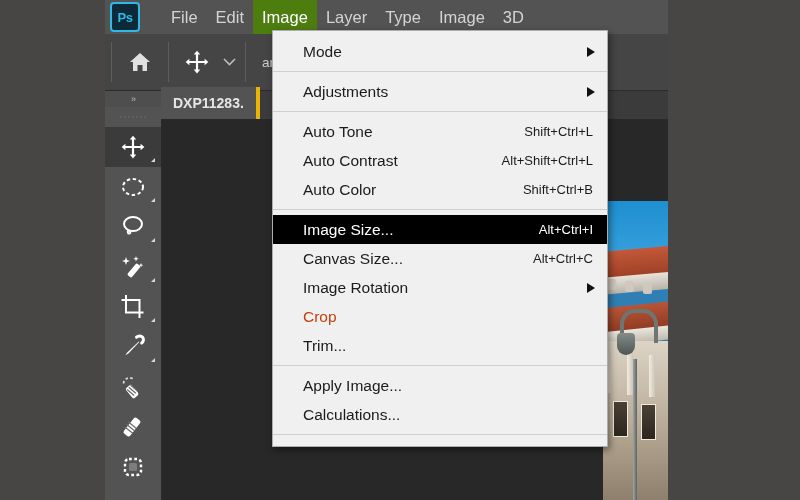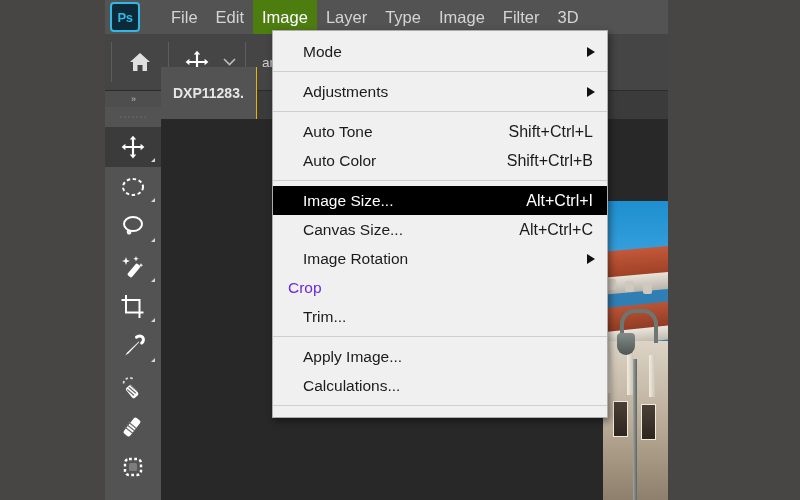--- a/index.html
+++ b/index.html
@@ -86,27 +86,27 @@
   }
 
   
   #tabbar {
     position: absolute; left: 56px; top: 91px;
     width: 507px; height: 28px;
     background: #3b3b3b;
     display: flex; align-items: flex-end;
   }
   .doc-tab {
-    height: 28px; padding: 12px 12px;
+    height: 28px; padding: 2px 12px;
     display: flex; align-items: center;
     background: #535353;
     color: #e6e6e6;
     font-size: 14px; font-weight: bold;
     white-space: nowrap;
-    border-right: 1px solid #eab308;
+    border-right: 4px solid #eab308;
   }
 
   
   #toolbar {
     position: absolute; left: 0; top: 91px;
     width: 56px; height: 409px;
     background: #535353;
     border-right: 1px solid #3d3d3d;
   }
   .collapse-bar {
@@ -223,25 +223,25 @@
   .mrow {
     position: relative;
     height: 29px;
     display: flex; align-items: center;
     padding: 0 10px 0 30px;
     color: #1b1b1b;
     font-size: 15.5px;
     white-space: nowrap;
   }
   .mrow.selected { background: #000000; color: #ffffff; }
-  .mrow.disabled { color: #6d28d9; padding-left: 15px; }
+  .mrow.disabled { color: #c2410c; }
   .mrow .accel {
     margin-left: auto;
     padding-right: 4px;
-    font-size: 16px;
+    font-size: 13px;
   }
   .mrow .arrow {
     margin-left: auto;
     width: 0; height: 0;
     border-top: 5px solid transparent;
     border-bottom: 5px solid transparent;
     border-left: 8px solid #111111;
     margin-right: 2px;
   }
   .msep {
@@ -270,23 +270,20 @@
         <span>Image</span>
       </div>
       <div class="menu-item">
         <span>Layer</span>
       </div>
       <div class="menu-item">
         <span>Type</span>
       </div>
       <div class="menu-item">
         <span>Image</span>
-      </div>
-      <div class="menu-item">
-        <span>Filter</span>
       </div>
       <div class="menu-item">
         <span>3D</span>
       </div>
     </div>
 
     <div id="optionsbar">
       <div class="opt-sep"></div>
       <div class="opt-btn">
         <svg width="24" height="24" viewBox="0 0 24 24">
@@ -441,20 +438,24 @@
       <span class="arrow"></span>
     </div>
 
     <div class="msep"></div>
 
     <div class="mrow">
       <span>Auto Tone</span>
       <span class="accel">Shift+Ctrl+L</span>
     </div>
     <div class="mrow">
+      <span>Auto Contrast</span>
+      <span class="accel">Alt+Shift+Ctrl+L</span>
+    </div>
+    <div class="mrow">
       <span>Auto Color</span>
       <span class="accel">Shift+Ctrl+B</span>
     </div>
 
     <div class="msep"></div>
 
     <div class="mrow selected">
       <span>Image Size...</span>
       <span class="accel">Alt+Ctrl+I</span>
     </div>

